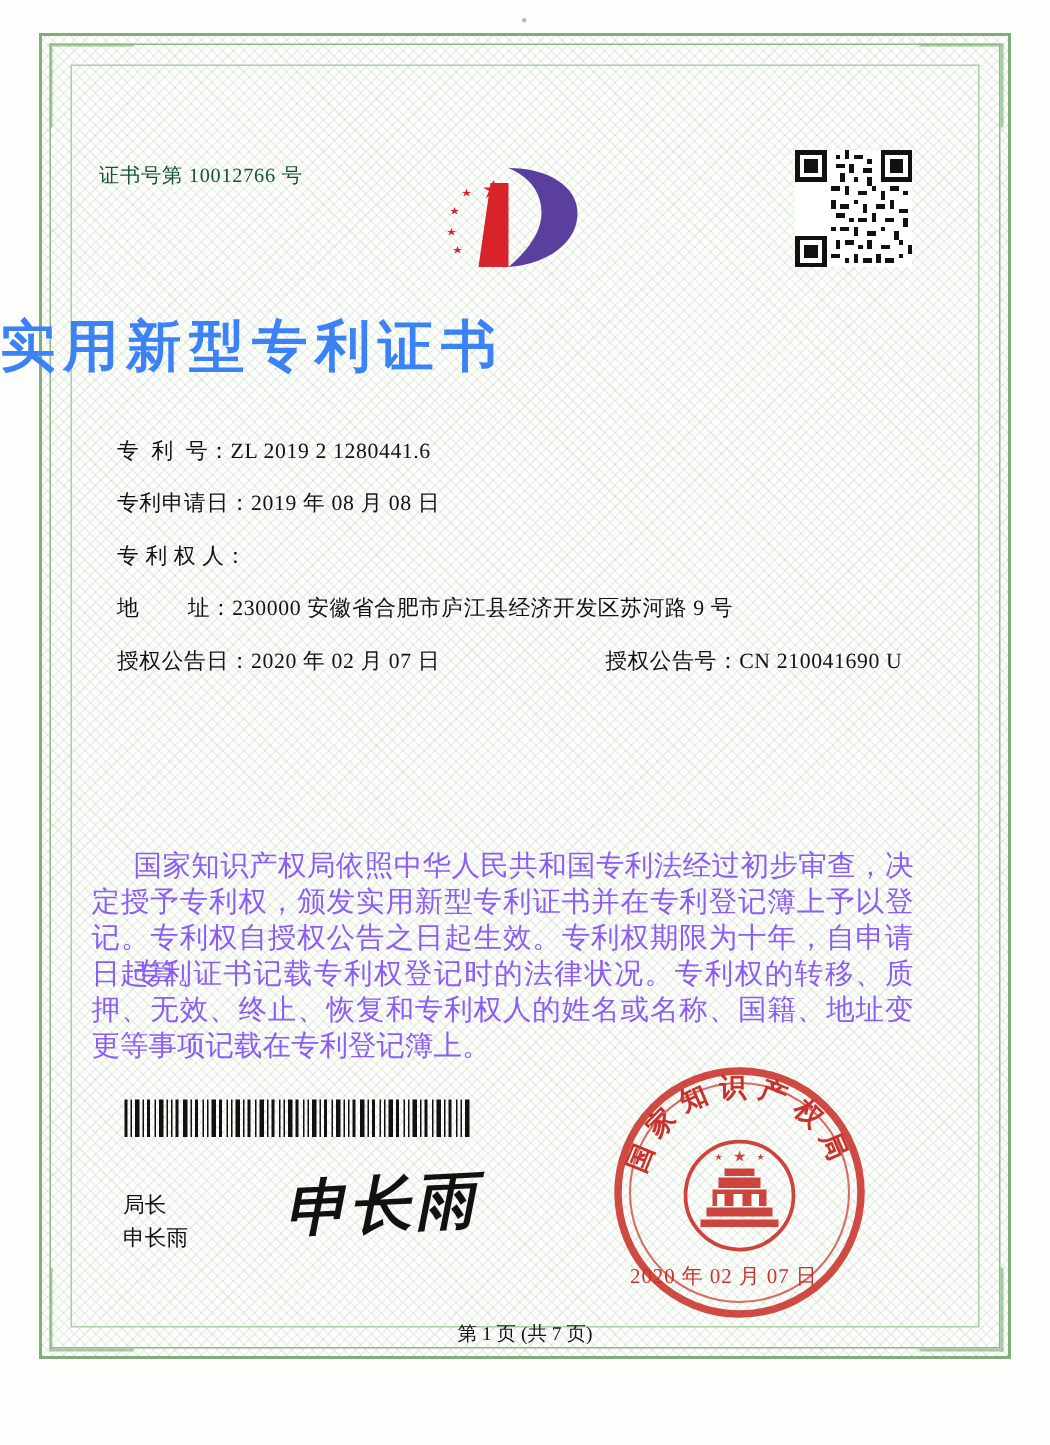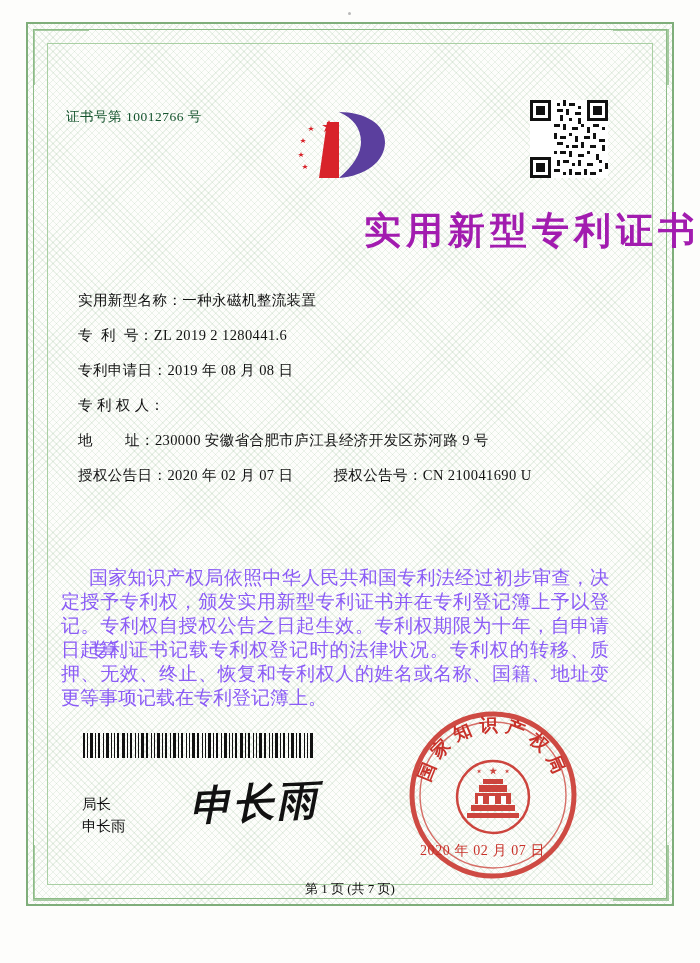--- a/index.html
+++ b/index.html
@@ -100,25 +100,25 @@
     width: 78px;
     height: 78px;
   }
 
   
   .title {
     position: absolute;
     left: 0;
     top: 206px;
     width: 700px;
-    text-align: right;
+    text-align: left;
     font-size: 37px;
     font-weight: bold;
     letter-spacing: 5px;
-    color: #a21caf;
+    color: #3b82f6;
     font-family: "Liberation Serif", serif;
   }
 
   
   .fields {
     position: absolute;
     left: 78px;
     top: 291px;
     width: 548px;
   }
@@ -131,21 +131,21 @@
   }
   .flabel {
     white-space: pre;
     letter-spacing: .4px;
   }
   .fvalue {
     letter-spacing: .4px;
   }
   .frow.split { justify-content: flex-start; font-family: Liberation Serif, serif; }
   .frow .second {
-    margin-left: 40px;
+    margin-left: 110px;
     display: flex;
     align-items: baseline;
   }
 
   
   .para {
     position: absolute;
     left: 61px;
     width: 548px;
     font-size: 19px;
@@ -332,24 +332,20 @@
         <rect x="20" y="24" width="2" height="1"></rect>
           <rect x="23" y="23" width="1" height="1"></rect>
       </g>
     </svg>
   </div>
 
   <div class="title">实用新型专利证书</div>
 
   <div class="fields">
     <div class="frow">
-      <span class="flabel">实用新型名称：</span>
-      <span class="fvalue">一种永磁机整流装置</span>
-    </div>
-    <div class="frow">
       <span class="flabel">专  利  号：</span>
       <span class="fvalue">ZL 2019 2 1280441.6</span>
     </div>
     <div class="frow">
       <span class="flabel">专利申请日：</span>
       <span class="fvalue">2019 年 08 月 08 日</span>
     </div>
     <div class="frow">
       <span class="flabel">专 利 权 人：</span>
     </div>

